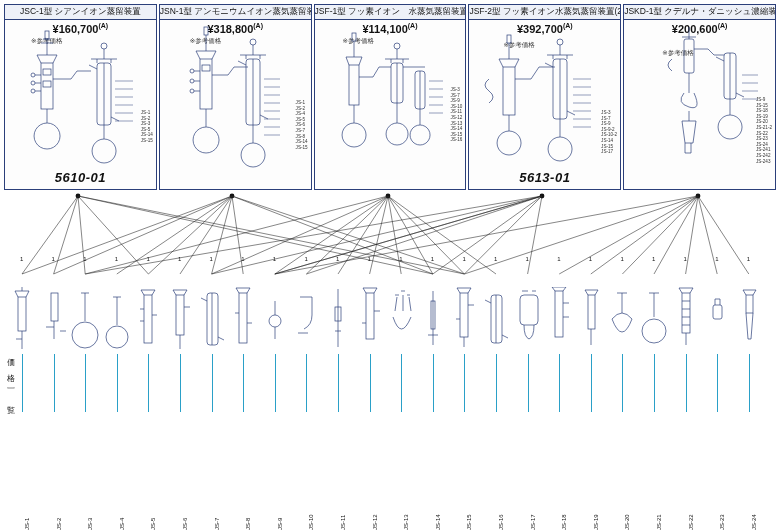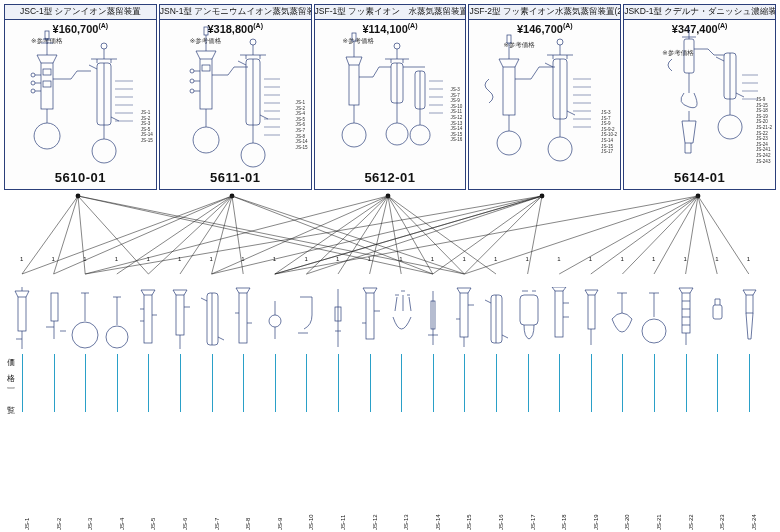--- a/index.html
+++ b/index.html
@@ -6,21 +6,21 @@
   body{width:780px;height:532px;overflow:hidden;font-family:"Liberation Sans","DejaVu Sans",sans-serif;color:#111;}
   #page{position:relative;width:780px;height:532px;}
 
   
   .panels{position:absolute;left:4px;top:4px;width:772px;height:186px;display:flex;gap:2px;}
   .panel{position:relative;flex:1 1 0;border:1px solid #2b3f7a;background:#fdfdfd;overflow:hidden;}
   .panel .ptitle{font-size:8.5px;line-height:13px;height:14px;text-align:center;border-bottom:1px solid #2b3f7a;background:#eef1f8;white-space:nowrap;overflow:hidden;}
   .panel .price{position:absolute;left:0;right:0;top:17px;text-align:center;font-size:11px;font-weight:bold;color:#111;}
   .panel .price .sup{font-size:7px;vertical-align:super;}
   .panel .refnote{position:absolute;font-size:6.5px;color:#333;white-space:nowrap;}
-  .panel .code{position:absolute;left:0;right:0;bottom:4px;text-align:center;font-size:13px;font-weight:bold;letter-spacing:.5px;color:#111;}
+  .panel .code{position:absolute;left:0;right:0;bottom:4px;text-align:center;font-size:13px;font-weight:bold;letter-spacing:.5px;color:#111;font-style:italic;}
   .panel .partlist{position:absolute;font-size:4.6px;line-height:5.6px;color:#333;text-align:left;}
 
   
   .art{position:absolute;left:0;top:14px;right:0;bottom:0;}
   .art svg{display:block;}
 
   
   .wires{position:absolute;left:0;top:190px;width:780px;height:86px;}
   .ones{position:absolute;left:0;top:190px;width:780px;height:86px;}
   .one{position:absolute;font-size:6px;color:#111;}
@@ -126,21 +126,20 @@
         <div>JS-1</div>
           <div>JS-2</div>
           <div>JS-4</div>
           <div>JS-5</div>
           <div>JS-6</div>
           <div>JS-7</div>
           <div>JS-8</div>
           <div>JS-14</div>
           <div>JS-15</div>
       </div>
-      <div class="code">5611-01</div>
     </div>
 
     <div class="panel">
       <div class="ptitle">JSF-1型 フッ素イオン　水蒸気蒸留装置 (1)</div>
       <div class="price"><span>¥114,100</span><span class="sup">(A)</span></div>
       <div class="refnote" style="left:28px;top:32px;">※参考価格</div>
       <div class="art">
         <svg width="152" height="170" viewBox="0 0 152 170">
           <g stroke="#2b3f7a" fill="none" stroke-width="0.7">
             <rect x="34" y="46" width="10" height="40"></rect>
@@ -173,26 +172,25 @@
           <div>JS-7</div>
           <div>JS-9</div>
           <div>JS-10</div>
           <div>JS-11</div>
           <div>JS-12</div>
           <div>JS-13</div>
           <div>JS-14</div>
           <div>JS-15</div>
           <div>JS-16</div>
       </div>
-      <div class="code">5612-01</div>
     </div>
 
     <div class="panel">
       <div class="ptitle">JSF-2型 フッ素イオン水蒸気蒸留装置(2)</div>
-      <div class="price"><span>¥146,700</span><span class="sup">(A)</span></div>
+      <div class="price"><span>¥392,700</span><span class="sup">(A)</span></div>
       <div class="refnote" style="left:34px;top:36px;">※参考価格</div>
       <div class="art">
         <svg width="152" height="170" viewBox="0 0 152 170">
           <g stroke="#2b3f7a" fill="none" stroke-width="0.7">
             <rect x="34" y="48" width="12" height="48"></rect>
             <path d="M34 48 l-4 -8 h20 l-4 8"></path>
             <line x1="40" y1="40" x2="40" y2="24"></line>
             <rect x="38" y="16" width="4" height="8"></rect>
             <line x1="40" y1="96" x2="40" y2="112"></line>
             <path d="M40 112 a12 12 0 1 0 0.1 0"></path>
@@ -215,25 +213,26 @@
       <div class="partlist" style="right:3px;top:105px;">
         <div>JS-3</div>
           <div>JS-7</div>
           <div>JS-9</div>
           <div>JS-9-2</div>
           <div>JS-10-2</div>
           <div>JS-14</div>
           <div>JS-15</div>
           <div>JS-17</div>
       </div>
+      <div class="code">5613-01</div>
     </div>
 
     <div class="panel">
       <div class="ptitle">JSKD-1型 クデルナ・ダニッシュ濃縮装置</div>
-      <div class="price"><span>¥347,400</span><span class="sup">(A)</span></div>
+      <div class="price"><span>¥200,600</span><span class="sup">(A)</span></div>
       <div class="refnote" style="left:38px;top:44px;">※参考価格</div>
       <div class="art">
         <svg width="152" height="170" viewBox="0 0 152 170">
           <g stroke="#2b3f7a" fill="none" stroke-width="0.7">
             <rect x="60" y="20" width="10" height="34" rx="2"></rect>
             <line x1="65" y1="20" x2="65" y2="8"></line>
             <path d="M58 18 h14"></path>
             <path d="M70 30 h14 l6 6 h10"></path>
             <rect x="100" y="34" width="12" height="46" rx="3"></rect>
             <line x1="106" y1="34" x2="106" y2="80"></line>
@@ -259,21 +258,20 @@
           <div>JS-19</div>
           <div>JS-20</div>
           <div>JS-21-2</div>
           <div>JS-22</div>
           <div>JS-23</div>
           <div>JS-24</div>
           <div>JS-241</div>
           <div>JS-242</div>
           <div>JS-243</div>
       </div>
-      <div class="code">5614-01</div>
     </div>
   </div>
 
   <div class="wires">
     <svg width="780" height="86" viewBox="0 0 780 86" id="wire-svg">
         <circle cx="78" cy="6" r="2.4" fill="#111"></circle>
         <line x1="78" y1="6" x2="22" y2="84" stroke="#222" stroke-width="0.55"></line>
         <line x1="78" y1="6" x2="53.6" y2="84" stroke="#222" stroke-width="0.55"></line>
         <line x1="78" y1="6" x2="85.2" y2="84" stroke="#222" stroke-width="0.55"></line>
         <line x1="78" y1="6" x2="148.4" y2="84" stroke="#222" stroke-width="0.55"></line>

